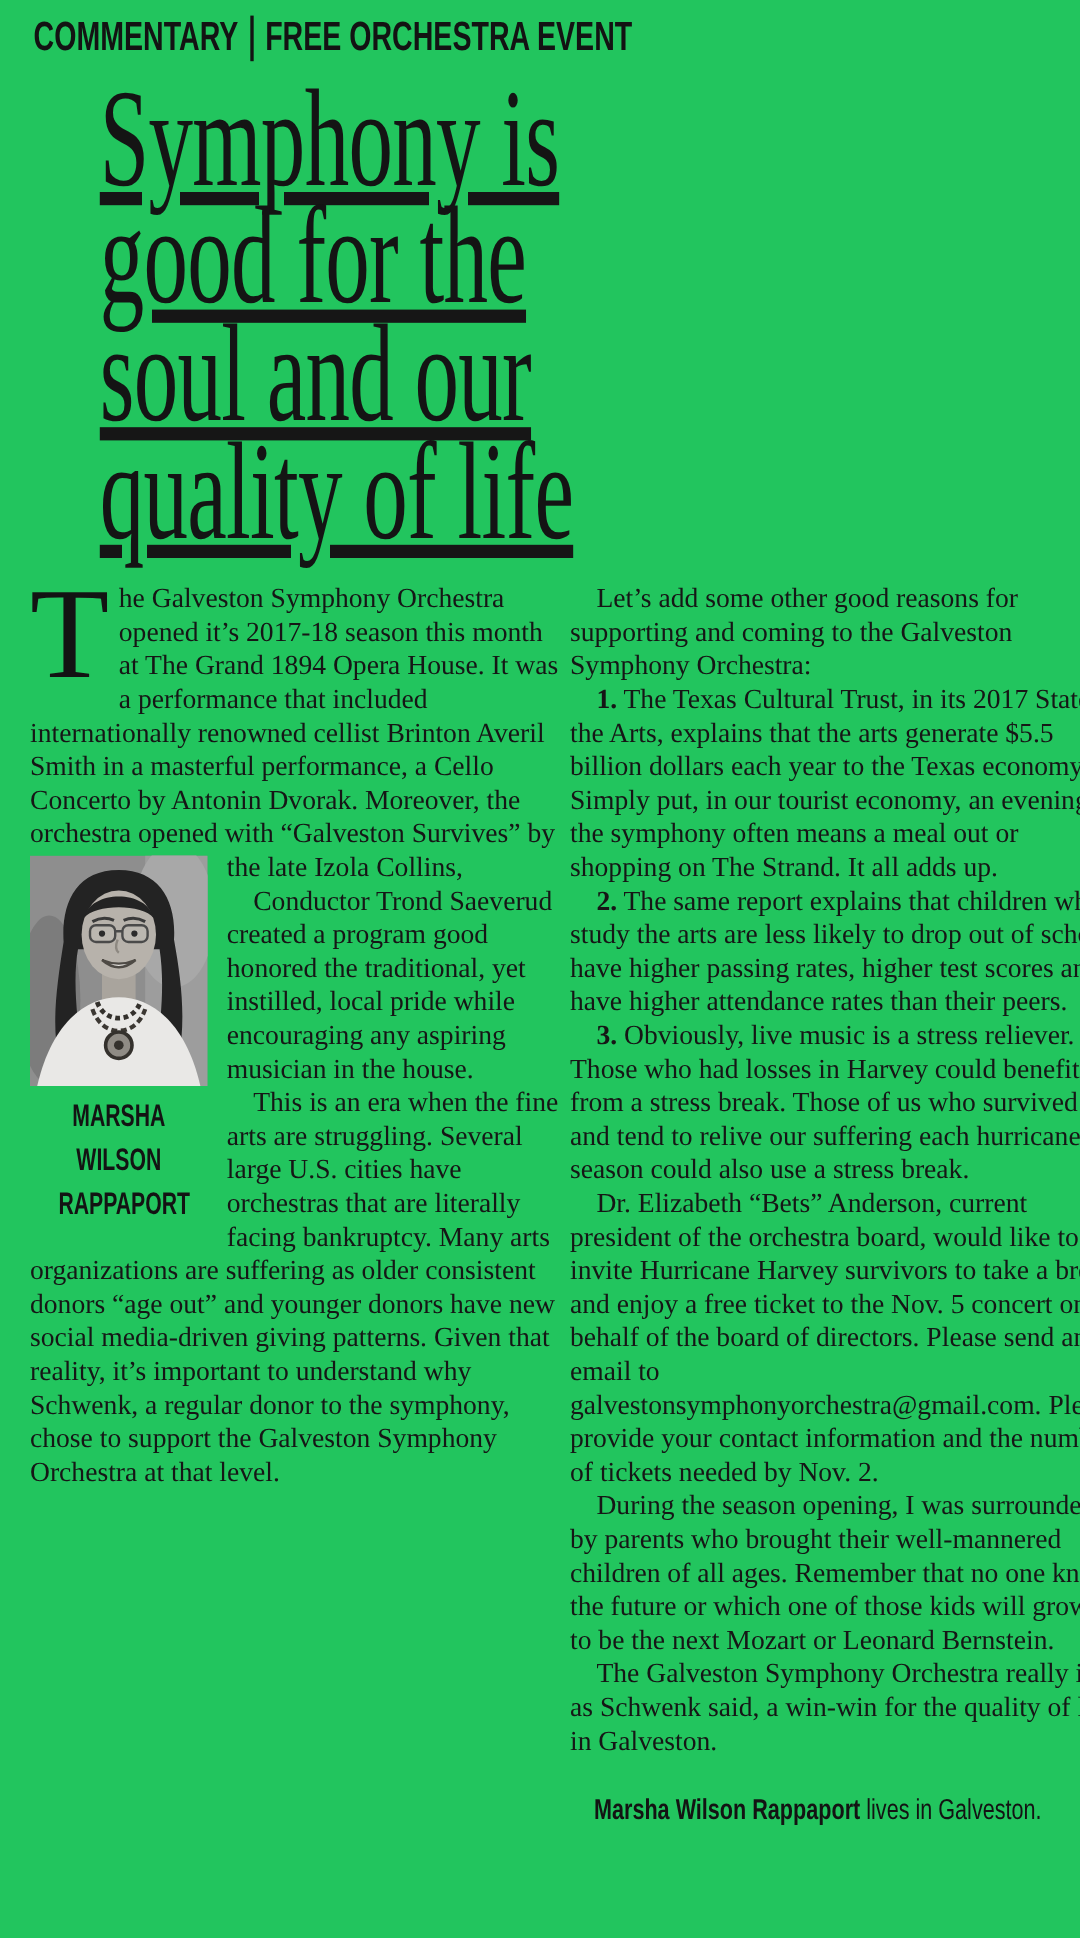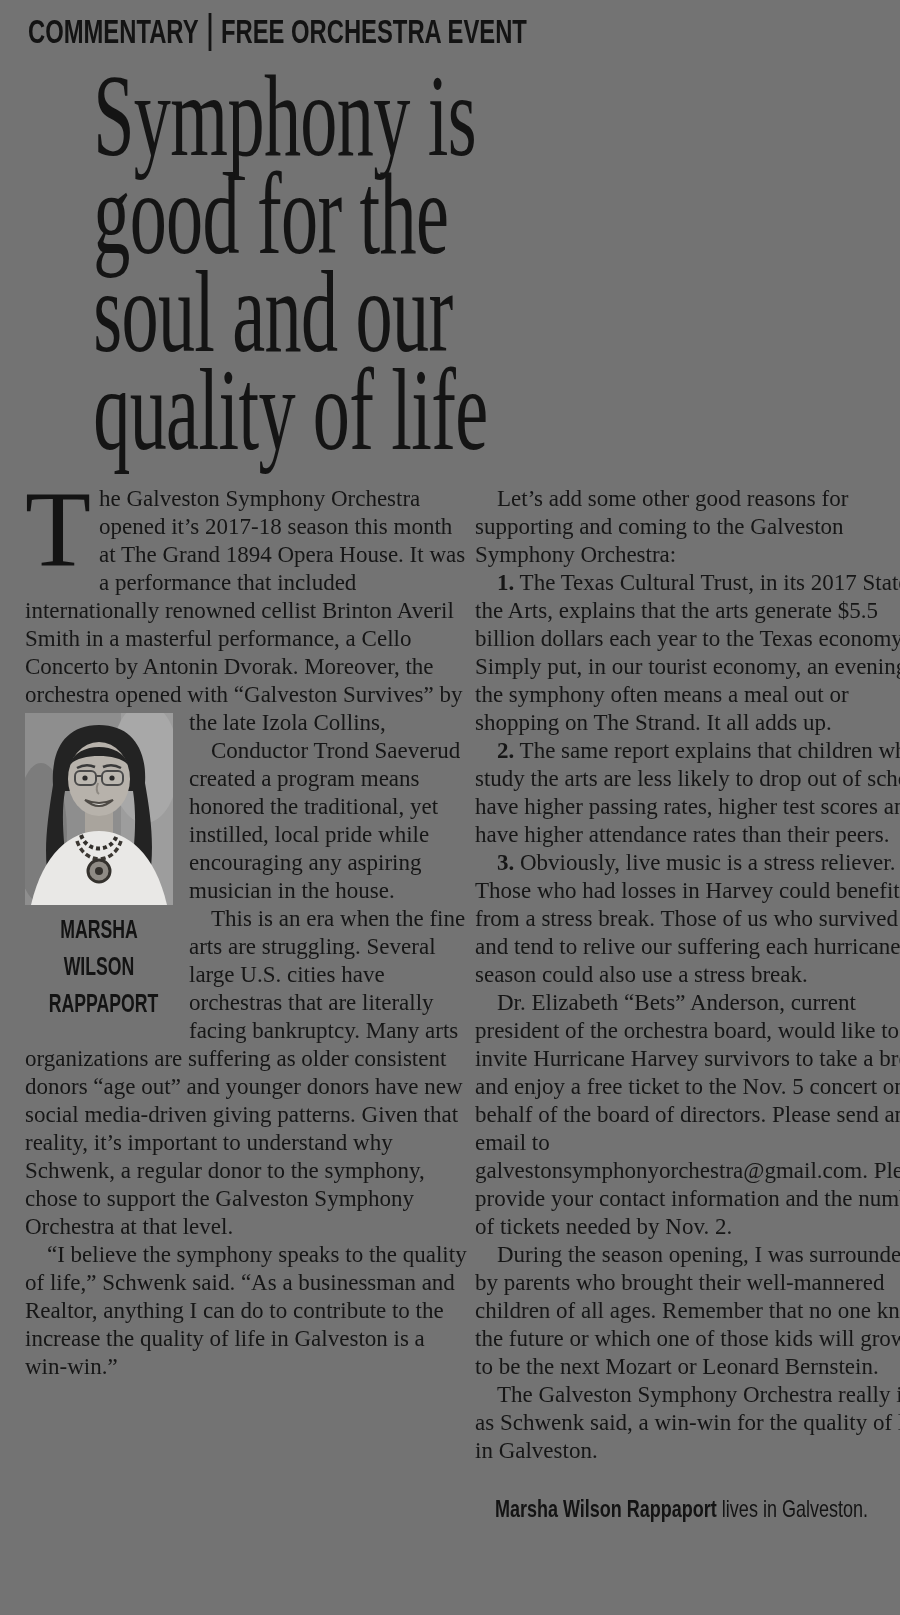--- a/index.html
+++ b/index.html
@@ -1,38 +1,38 @@
 <!DOCTYPE html>
 <html><head>
 <meta charset="utf-8">
 <style>
   html,body{margin:0;padding:0;background:#ffffff;}
   .page{
     position:relative;
     width:900px;height:1615px;
     overflow:hidden;
-    background:#737373;
+    background:#22c55e;
     color:#161616;
     font-family:"Liberation Serif", serif;
   }
   
   .kicker{
     margin:12px 0 0 28px;
     display:flex;align-items:center;
     font-family:"Liberation Sans", sans-serif;
     font-weight:700;
     font-size:34px;
     white-space:nowrap;
     transform:scaleX(.70);
     transform-origin:0 50%;
     color:#131313;
   }
   .kicker .sep{width:4px;height:38px;background:#131313;margin:0 14px;}
   
-  .headline{width:462px;margin:16px 0 0 10px;}
+  .headline{width:462px;margin:16px 0 0 0;text-decoration:underline;}
   .hline{
     font-size:116px;
     line-height:98px;
     text-align:center;
     letter-spacing:-1px;
     transform:scaleX(.64);
     transform-origin:50% 50%;
     color:#141414;
     white-space:nowrap;
   }
@@ -135,23 +135,22 @@
             <path d="M52 128 C60 152 88 152 96 128" stroke="#3c3833" stroke-width="3.5" fill="none" stroke-dasharray="5 3"></path>
             <circle cx="74" cy="158" r="11" fill="#8f8b85" stroke="#34312d" stroke-width="3"></circle>
             <circle cx="74" cy="158" r="4" fill="#34312d"></circle>
           </svg>
             <span class="caption">
             <span class="cap-line">MARSHA</span>
             <span class="cap-line">WILSON</span>
             <span class="cap-line">RAPPAPORT</span>
           </span>
           </span></p>
-      <p class="para indent">Conductor Trond Saeverud created a program means honored the traditional, yet instilled, local pride while encouraging any aspiring musician in the house.</p>
+      <p class="para indent">Conductor Trond Saeverud created a program good honored the traditional, yet instilled, local pride while encouraging any aspiring musician in the house.</p>
       <p class="para indent">This is an era when the fine arts are struggling. Several large U.S. cities have orchestras that are literally facing bankruptcy. Many arts organizations are suffering as older consistent donors “age out” and younger donors have new social media-driven giving patterns. Given that reality, it’s important to understand why Schwenk, a regular donor to the symphony, chose to support the Galveston Symphony Orchestra at that level.</p>
-      <p class="para indent">“I believe the symphony speaks to the quality of life,” Schwenk said. “As a businessman and Realtor, anything I can do to contribute to the increase the quality of life in Galveston is a win-win.”</p>
     </div>
 
     <div class="col col-right">
       <p class="para indent">Let’s add some other good reasons for supporting and coming to the Galveston Symphony Orchestra:</p>
       <p class="para indent"><span class="num">1.</span><span> The Texas Cultural Trust, in its 2017 State of the Arts, explains that the arts generate $5.5 billion dollars each year to the Texas economy. Simply put, in our tourist economy, an evening at the symphony often means a meal out or shopping on The Strand. It all adds up.</span></p>
       <p class="para indent"><span class="num">2.</span><span> The same report explains that children who study the arts are less likely to drop out of school, have higher passing rates, higher test scores and have higher attendance rates than their peers.</span></p>
       <p class="para indent"><span class="num">3.</span><span> Obviously, live music is a stress reliever. Those who had losses in Harvey could benefit from a stress break. Those of us who survived Ike and tend to relive our suffering each hurricane season could also use a stress break.</span></p>
       <p class="para indent">Dr. Elizabeth “Bets” Anderson, current president of the orchestra board, would like to invite Hurricane Harvey survivors to take a break and enjoy a free ticket to the Nov. 5 concert on behalf of the board of directors. Please send an email to galvestonsymphonyorchestra@gmail.com. Please provide your contact information and the number of tickets needed by Nov. 2.</p>
       <p class="para indent">During the season opening, I was surrounded by parents who brought their well-mannered children of all ages. Remember that no one knows the future or which one of those kids will grow up to be the next Mozart or Leonard Bernstein.</p>
       <p class="para indent">The Galveston Symphony Orchestra really is, as Schwenk said, a win-win for the quality of life in Galveston.</p>

